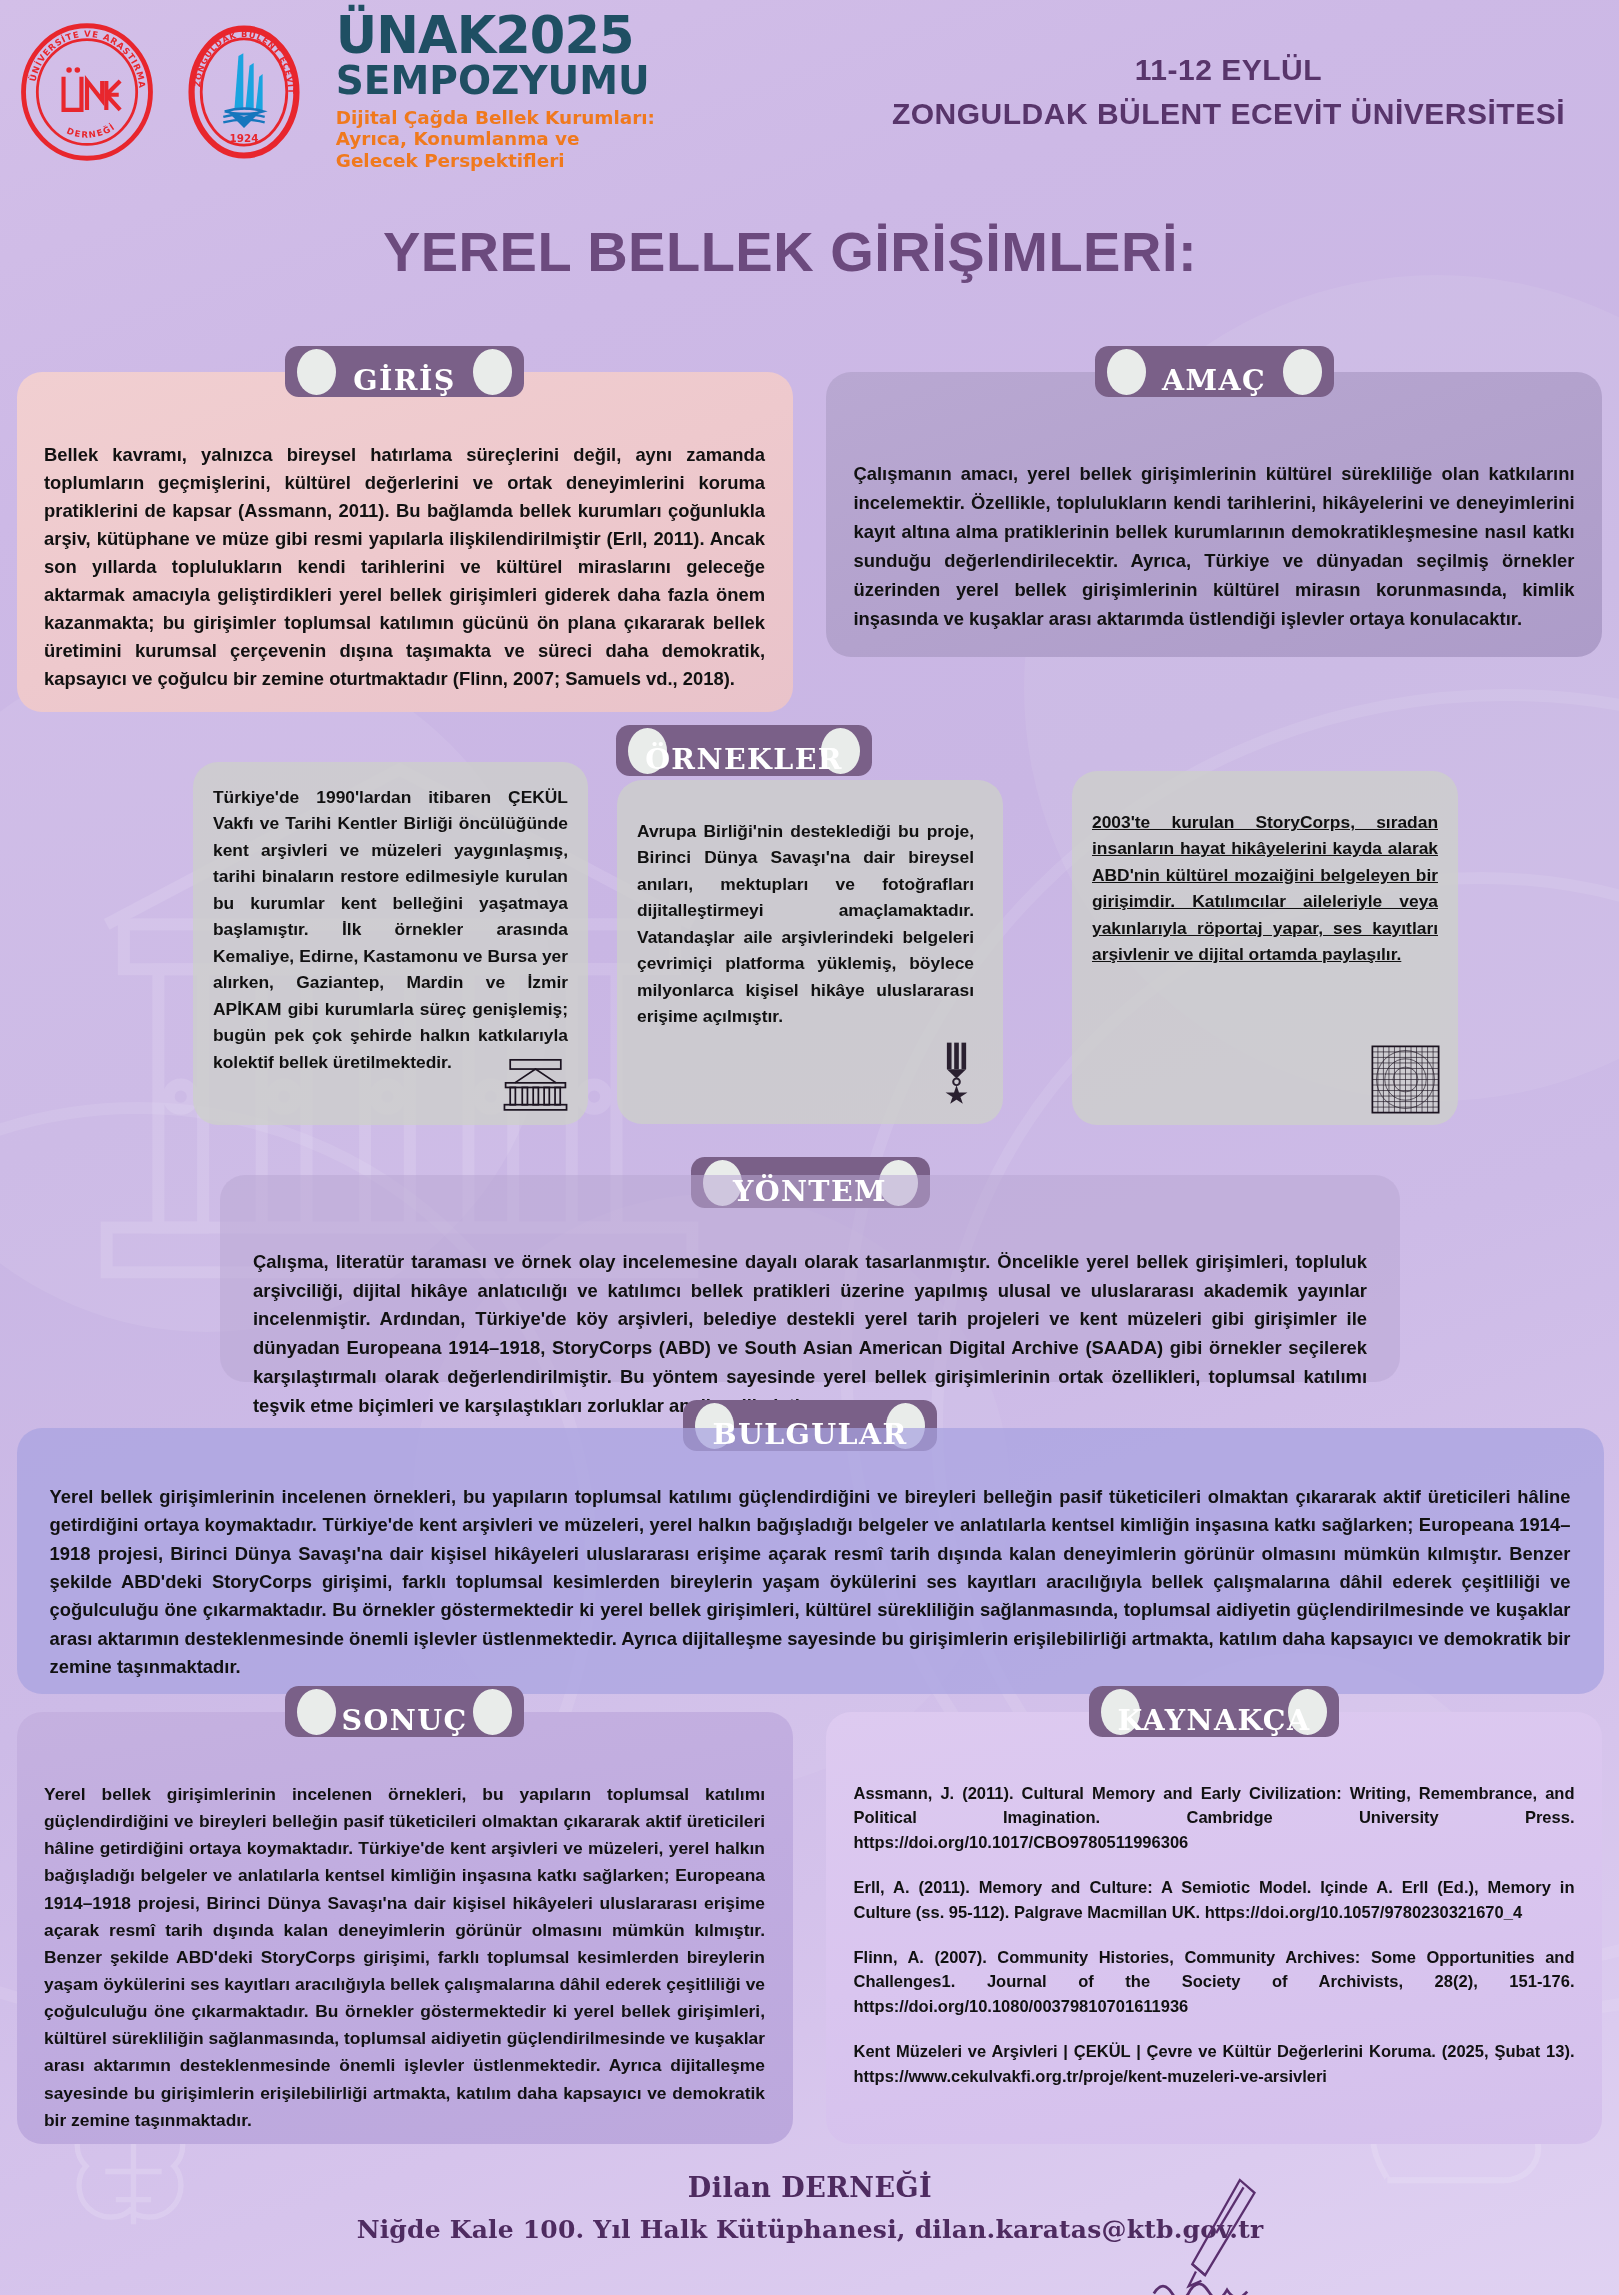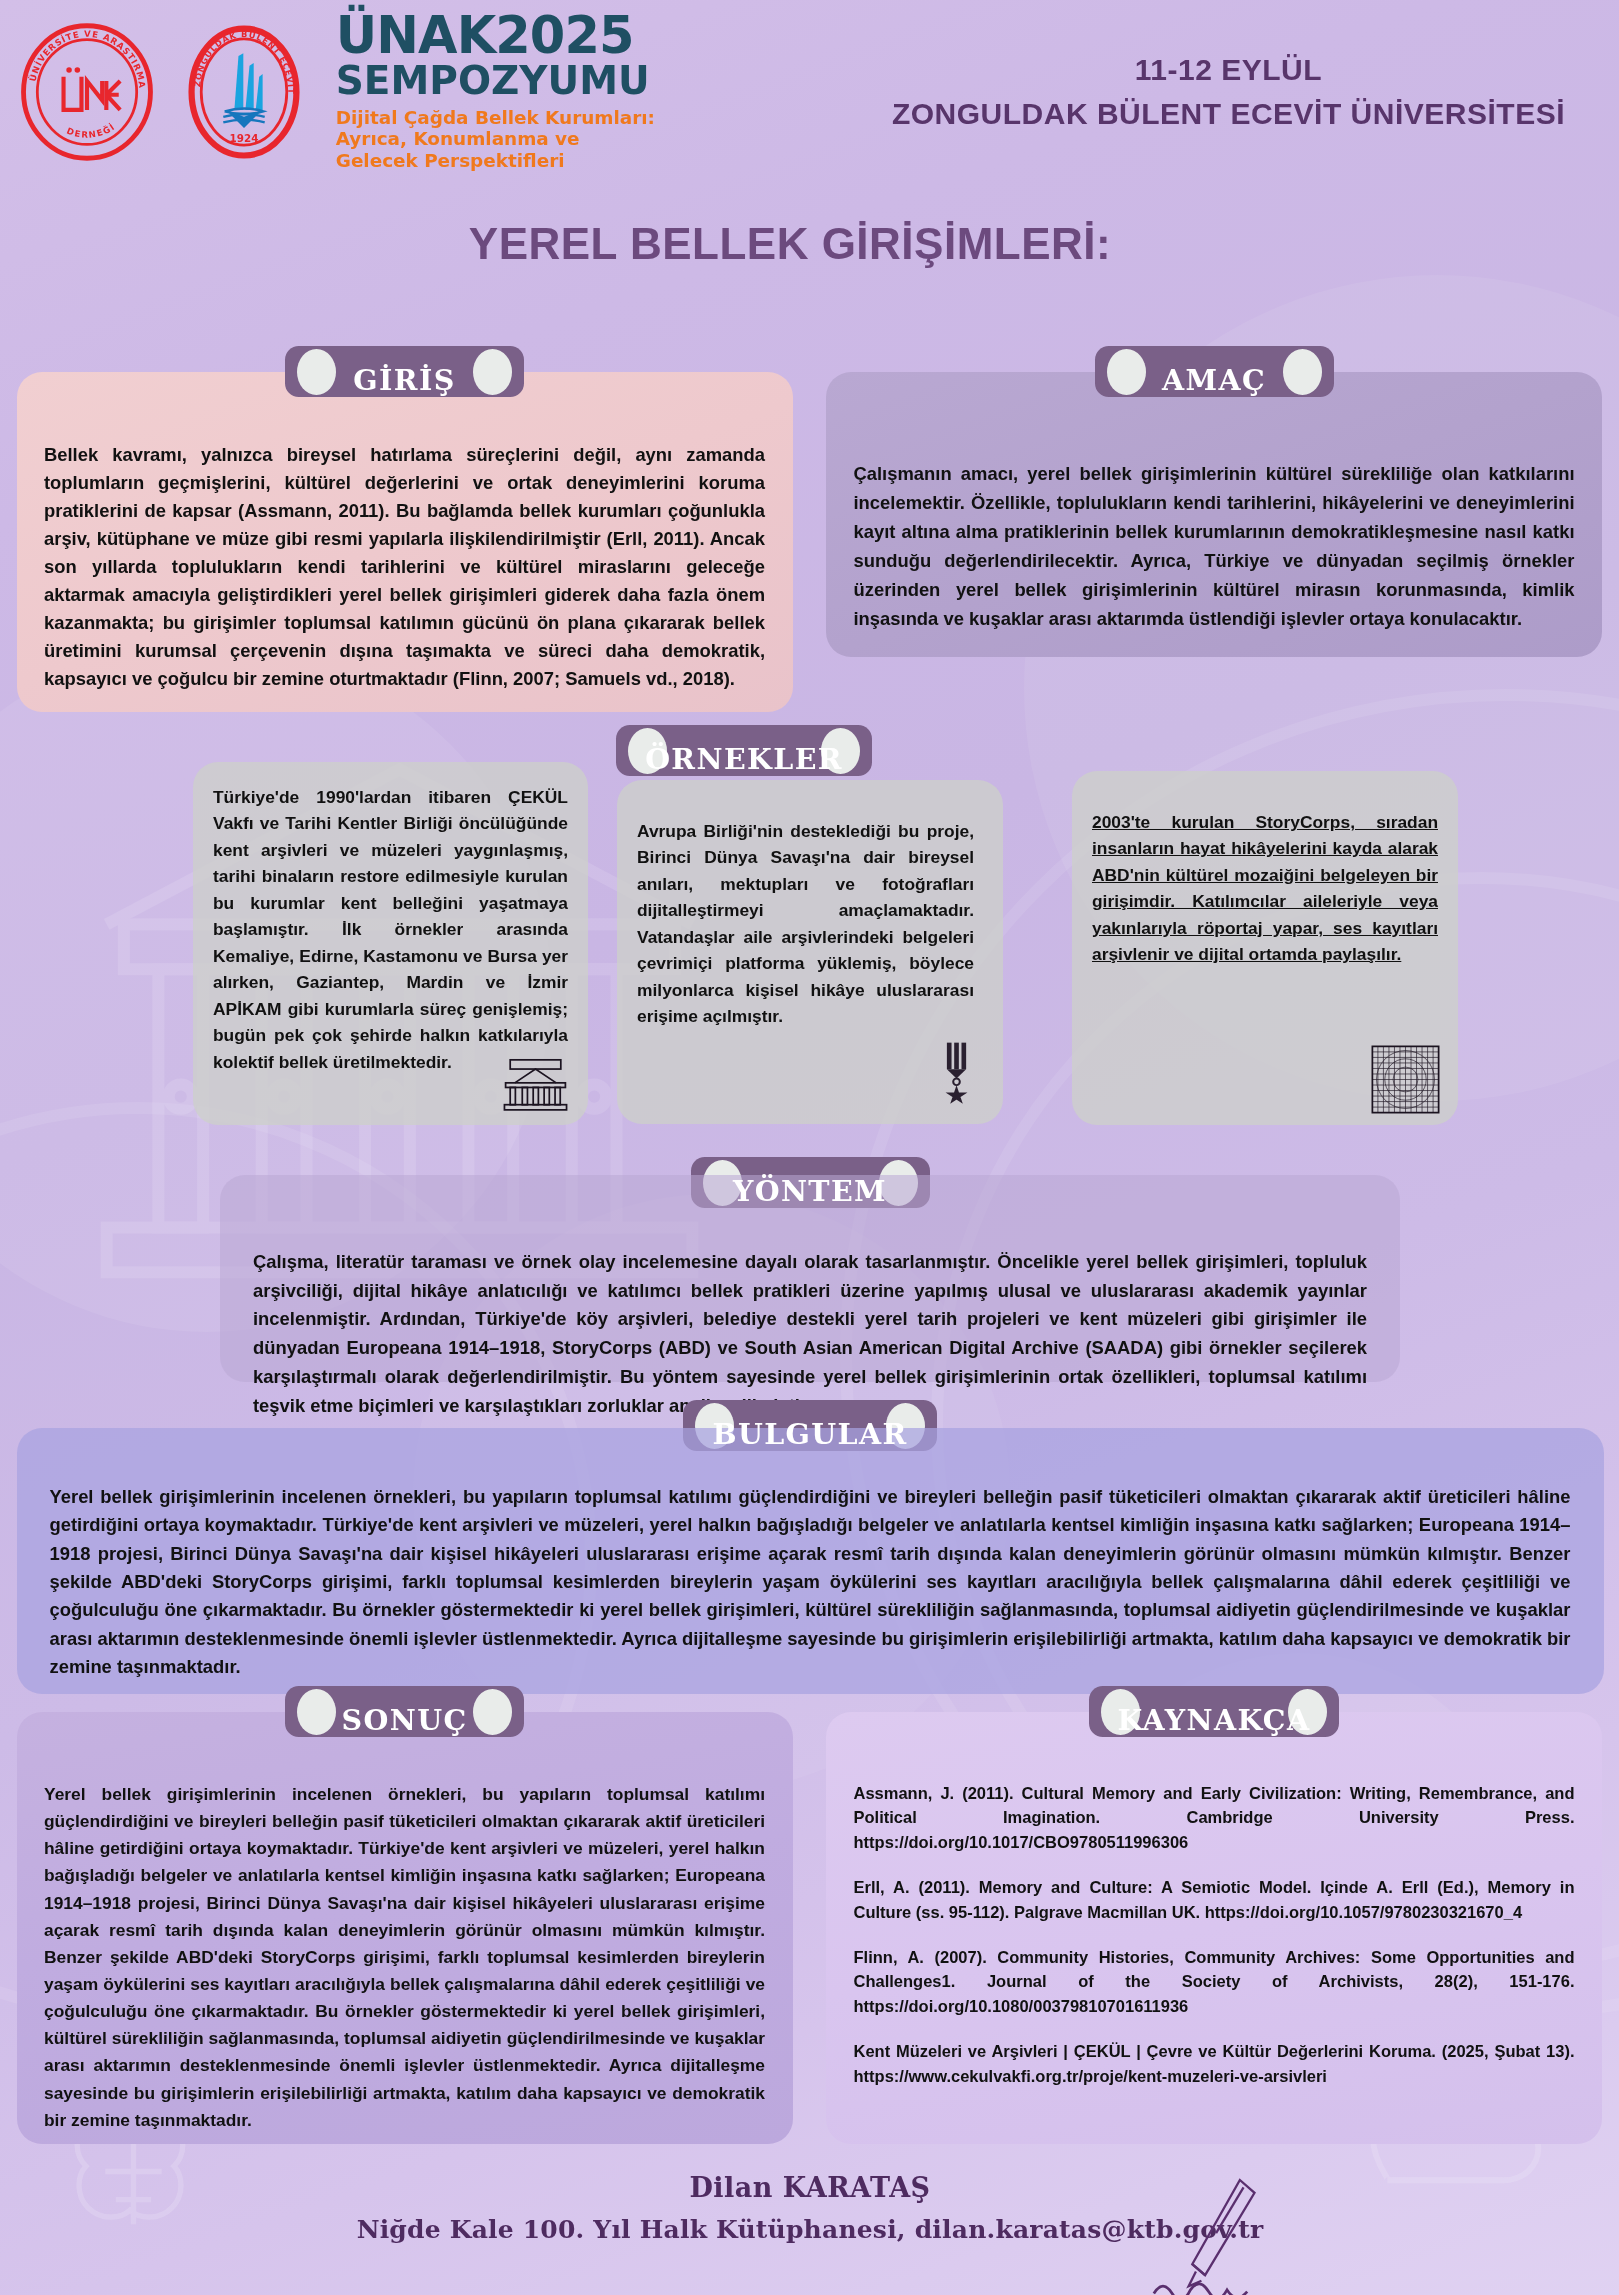--- a/index.html
+++ b/index.html
@@ -76,21 +76,21 @@
   .header-univ {
     font-family: "Liberation Sans", sans-serif;
     font-weight: 700; font-size: 30px; letter-spacing: 0.5px;
   }
 
   
   .main-title {
     position: absolute; left: 0; top: 216px; width: 1580px;
     text-align: center; color: #6c4a7e;
     font-family: "Liberation Sans", sans-serif;
-    font-weight: 700; font-size: 44px; line-height: 1.28;
+    font-weight: 700; font-size: 56px; line-height: 1.28;
     letter-spacing: 0.5px;
   }
 
   
   .pill {
     position: relative; display: inline-flex; align-items: flex-end; justify-content: center;
     background: #7a6088; border-radius: 13.8px;
     height: 51px; padding: 0 29px; min-width: 239px;
   }
   .pill .knob {
@@ -417,21 +417,21 @@
     </div>
     <div class="refs">
       <div class="ref">Assmann, J. (2011). Cultural Memory and Early Civilization: Writing, Remembrance, and Political Imagination. Cambridge University Press. https://doi.org/10.1017/CBO9780511996306</div>
       <div class="ref">Erll, A. (2011). Memory and Culture: A Semiotic Model. Içinde A. Erll (Ed.), Memory in Culture (ss. 95-112). Palgrave Macmillan UK. https://doi.org/10.1057/9780230321670_4</div>
       <div class="ref">Flinn, A. (2007). Community Histories, Community Archives: Some Opportunities and Challenges1. Journal of the Society of Archivists, 28(2), 151-176. https://doi.org/10.1080/00379810701611936</div>
       <div class="ref">Kent Müzeleri ve Arşivleri | ÇEKÜL | Çevre ve Kültür Değerlerini Koruma. (2025, Şubat 13). https://www.cekulvakfi.org.tr/proje/kent-muzeleri-ve-arsivleri</div>
     </div>
   </div>
 
   <div class="footer">
-    <div class="fname">Dilan KARATAŞ</div>
+    <div class="fname">Dilan DERNEĞİ</div>
     <div class="finfo">Niğde Kale 100. Yıl Halk Kütüphanesi, dilan.karatas@ktb.gov.tr</div>
   </div>
 
   <svg class="pen" viewBox="0 0 130 150">
     <g fill="none" stroke="#5a2f6e" stroke-width="2.5">
       <path d="M96 4 L112 18 L58 108 L44 96 Z"></path>
       <path d="M100 12 L70 62"></path>
       <path d="M44 96 L58 108"></path>
       <path d="M48 104 L40 120 L54 114"></path>
       <path d="M2 128 q10 -16 20 0 t20 -4 q10 -14 20 2 t20 -2 q10 16 22 2" stroke-width="3"></path>

